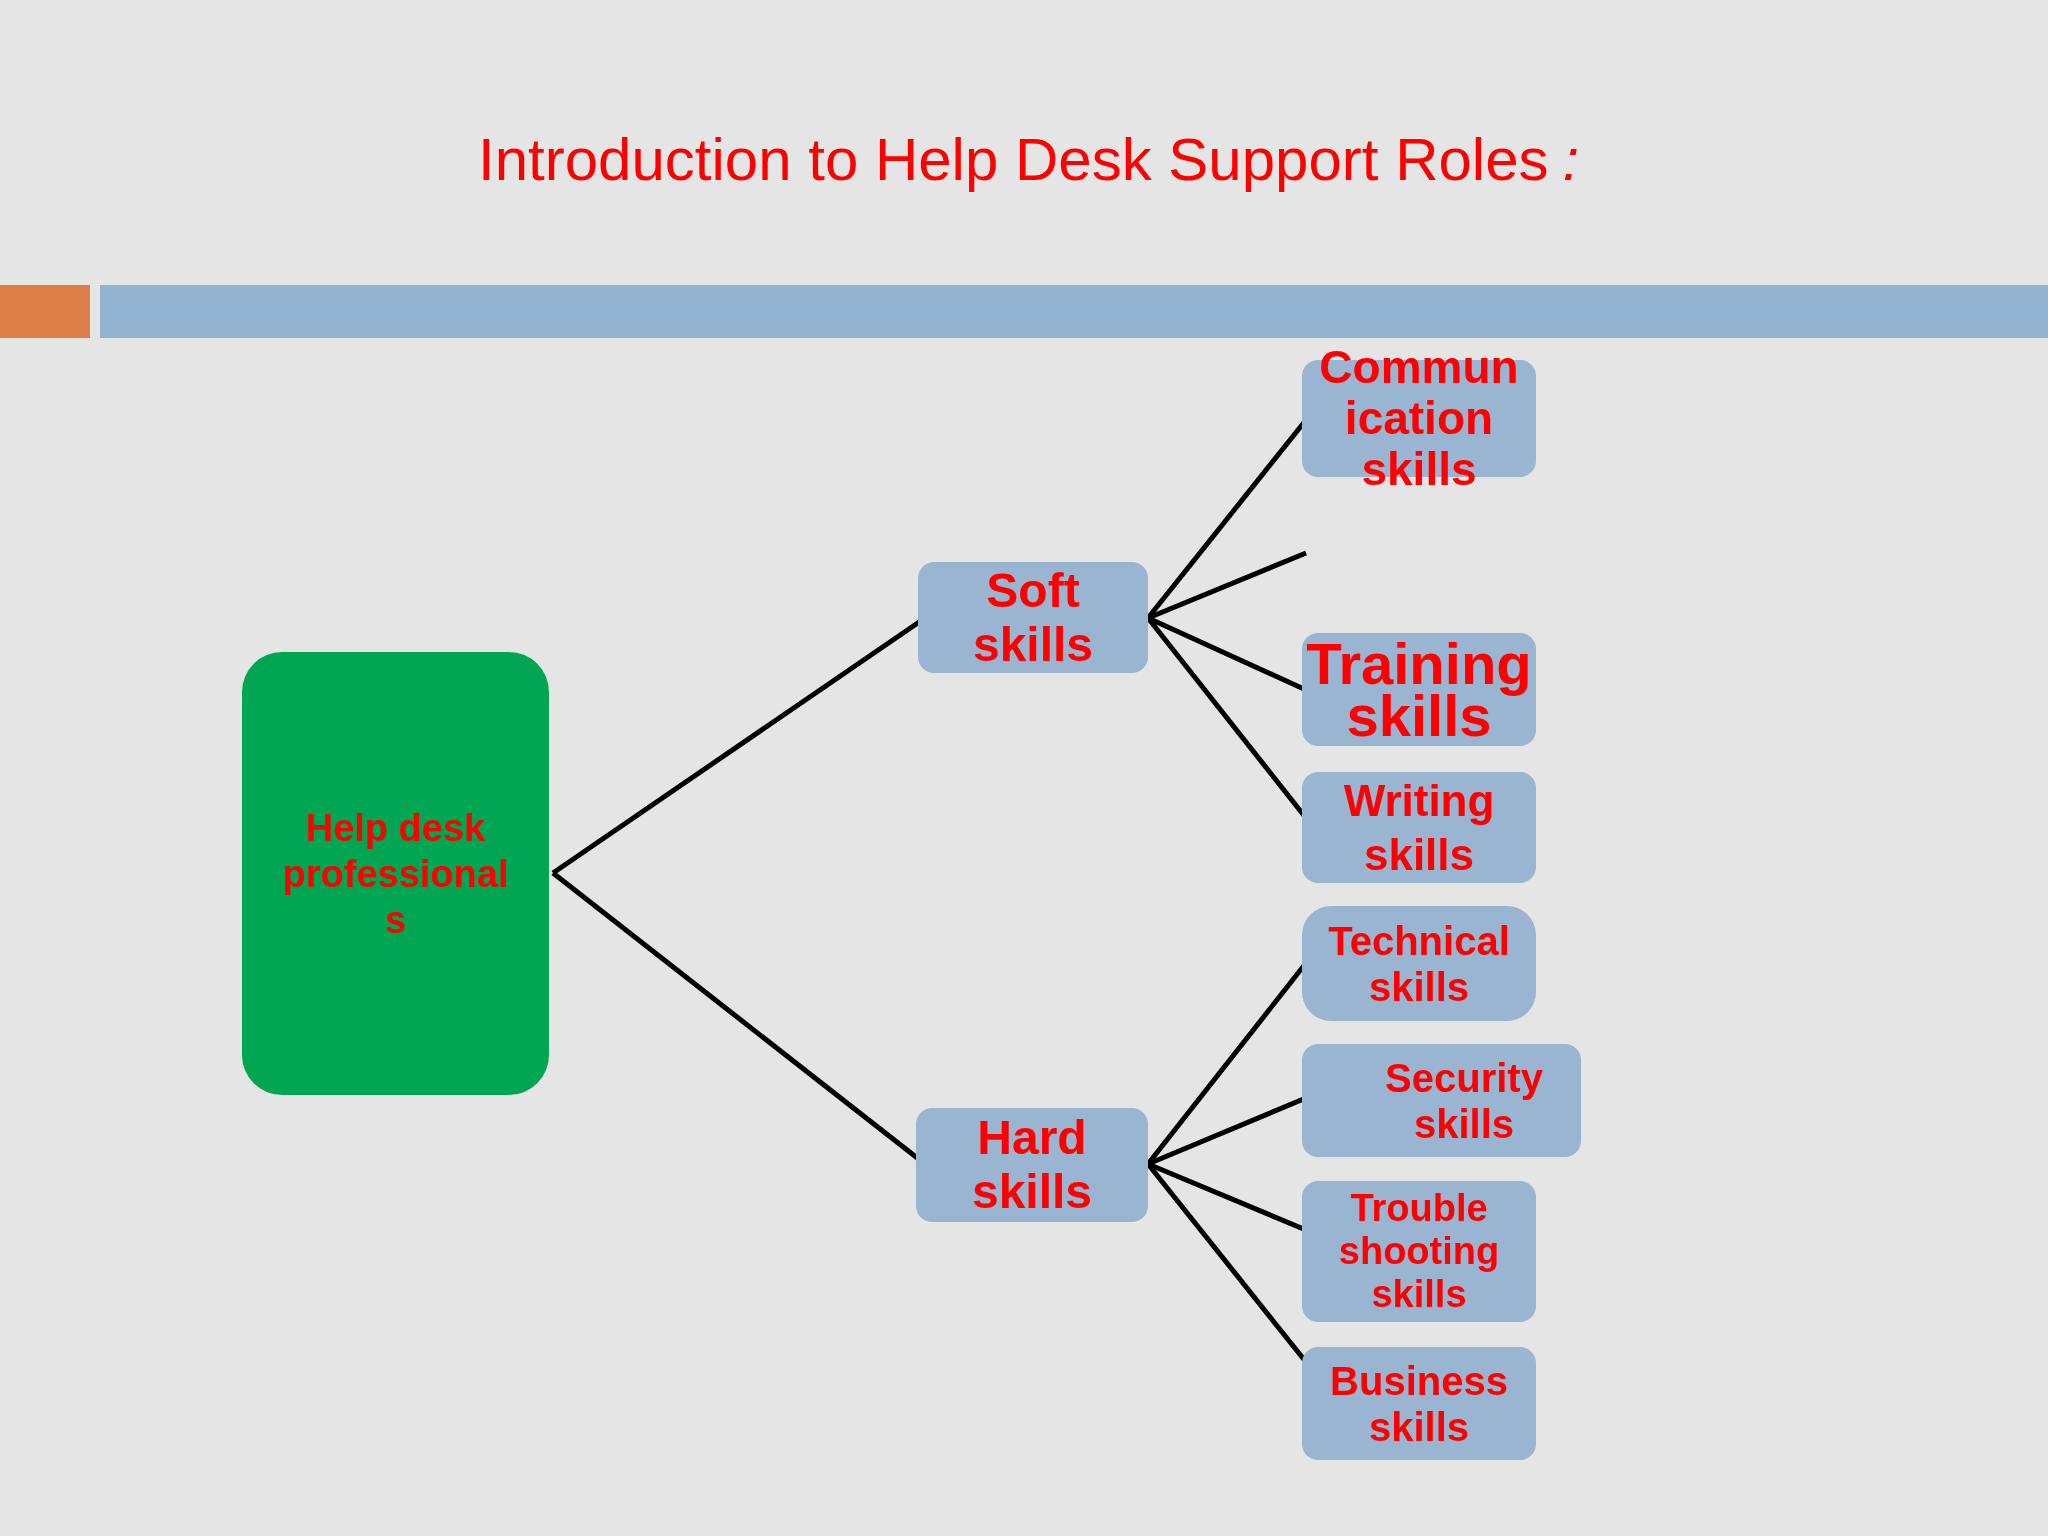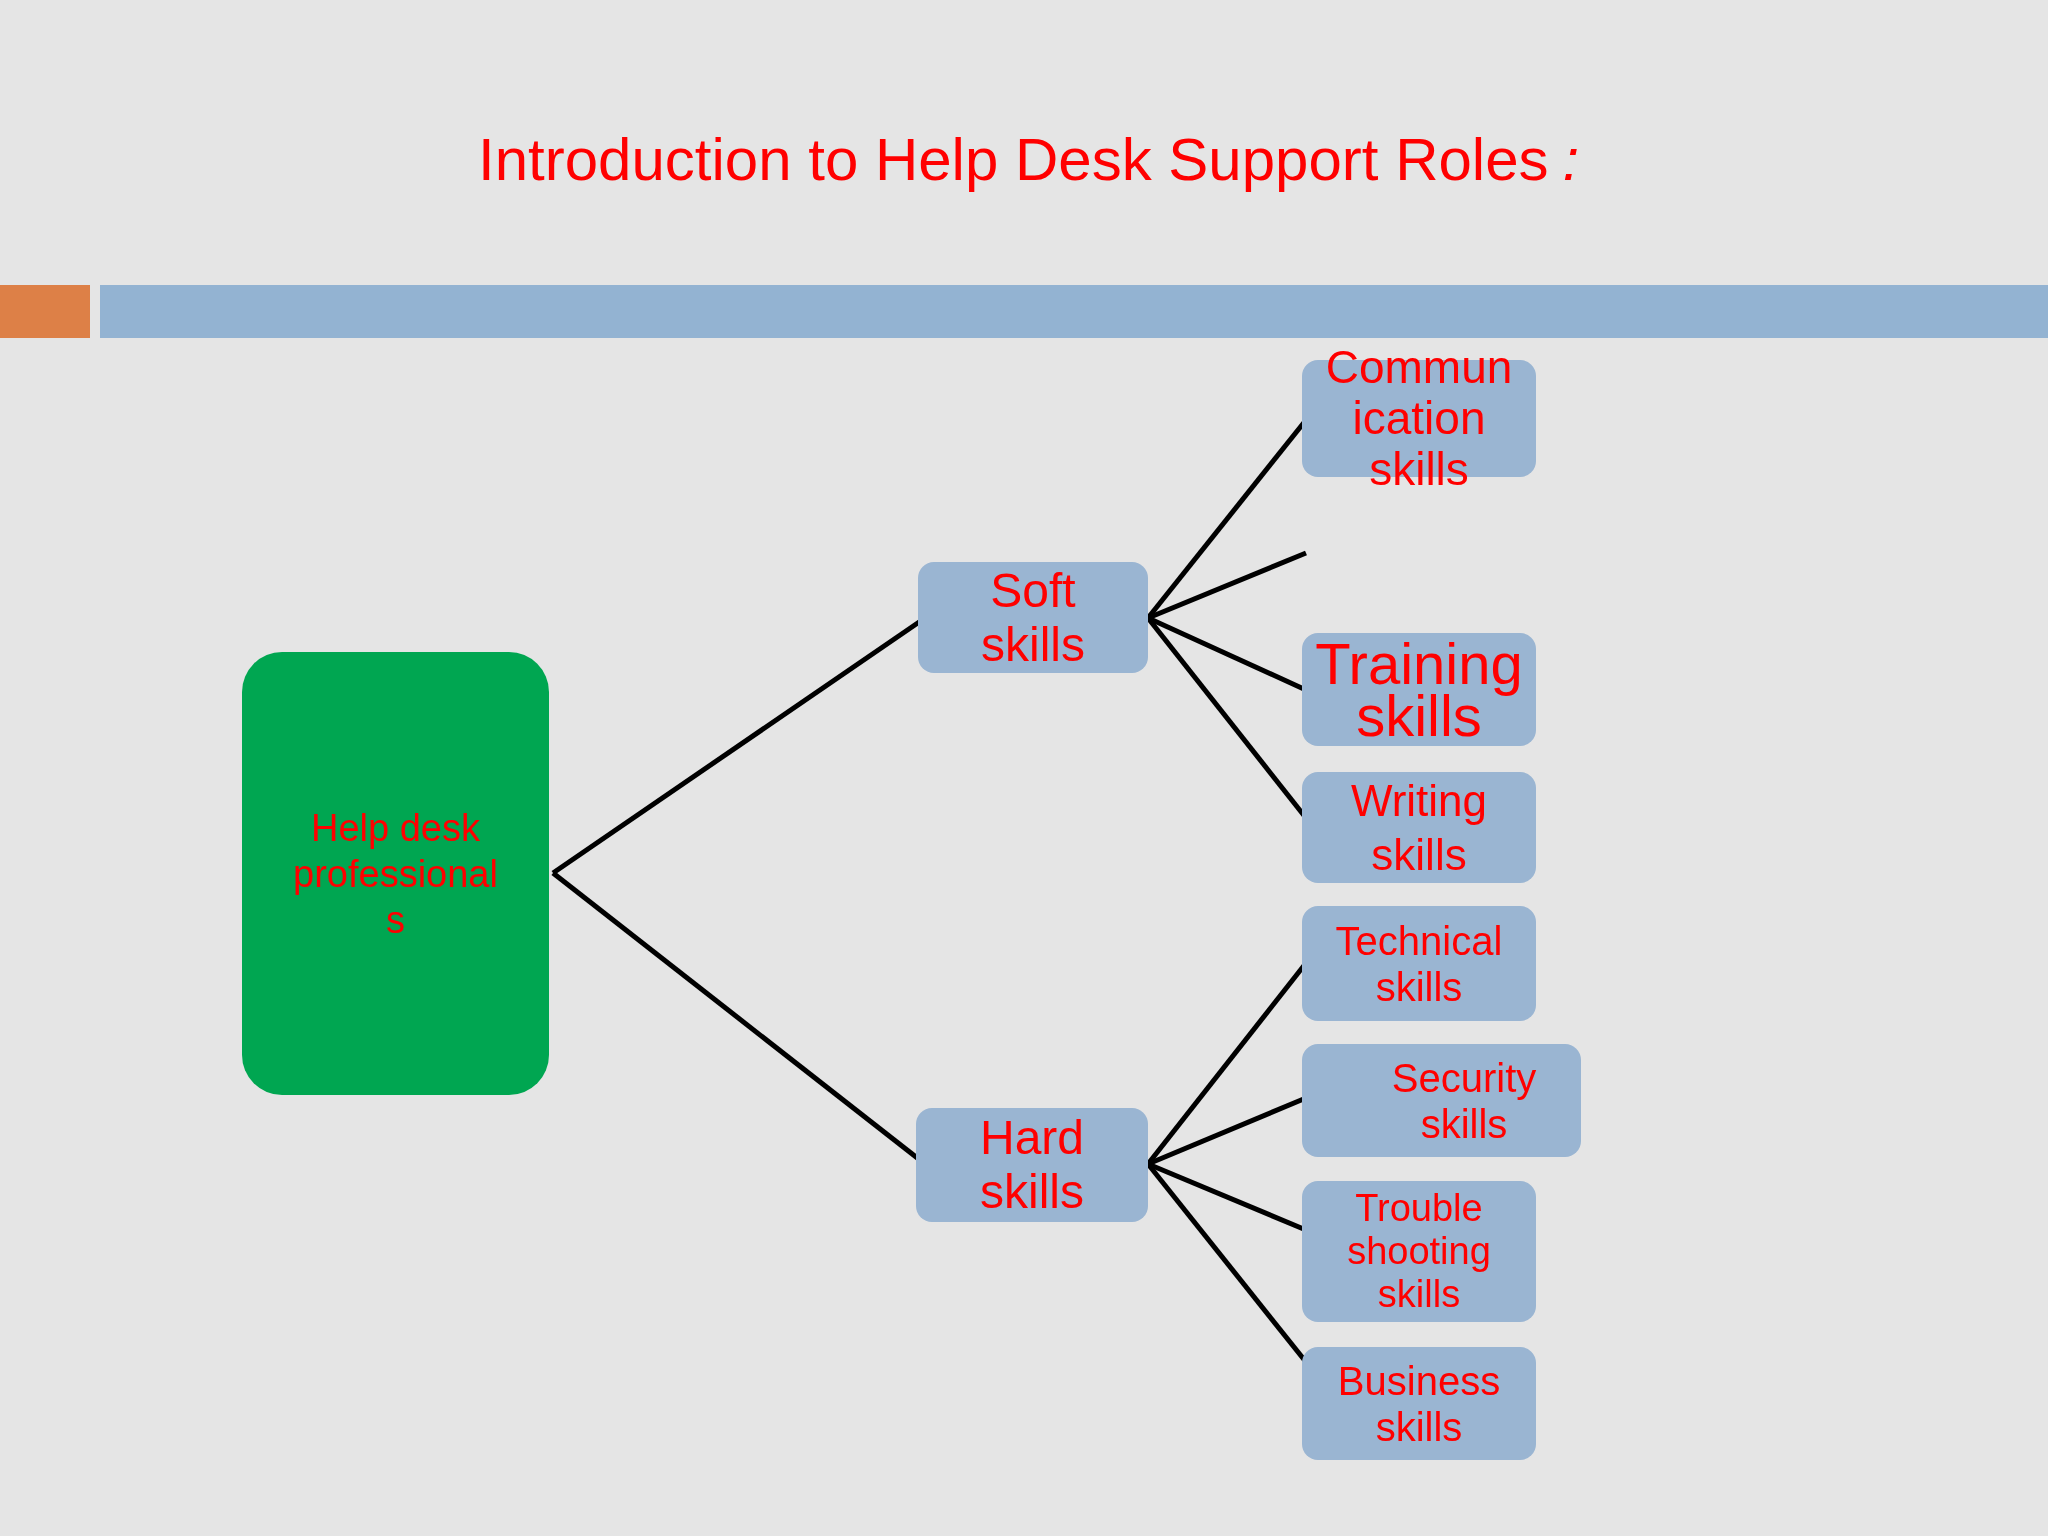--- a/index.html
+++ b/index.html
@@ -23,40 +23,40 @@
   .bar-orange{ left:0; width:90px;  background:var(--accent-orange); }
   .bar-blue  { left:100px; width:1948px; background:var(--bar-blue); }
 
   svg.connectors{ position:absolute; left:0; top:0; z-index:1; }
   .connector{ stroke:var(--line-black); stroke-width:5; fill:none; }
 
   .node{
     position:absolute; z-index:2;
     display:flex; align-items:center; justify-content:center;
     text-align:center;
-    font-weight:normal; color:var(--text-red);
+    font-weight:bold; color:var(--text-red);
     background:var(--node-blue);
     border-radius:16px;
     overflow:visible;
   }
   .node-root{
     left:242px; top:652px; width:307px; height:443px;
     background:var(--node-green); border-radius:40px;
     font-size:38px; line-height:46px;
   }
   .node-branch{ font-size:48px; line-height:54px; }
   .node-soft{ left:918px; top:562px;  width:230px; height:111px; }
   .node-hard{ left:916px; top:1108px; width:232px; height:114px; }
 
   .leaf{ left:1302px; width:234px; }
   .leaf-comm     { top:360px;  height:117px; font-size:46px; line-height:51px; }
   .leaf-personal { top:497px;  height:115px; font-size:48px; line-height:54px; }
   .leaf-training { top:633px;  height:113px; font-size:58px; line-height:52px; }
   .leaf-writing  { top:772px;  height:111px; font-size:44px; line-height:54px; }
-  .leaf-technical{ top:906px;  height:115px; font-size:40px; line-height:46px; }
+  .leaf-technical{ top:906px;  height:115px; font-size:40px; line-height:46px;border-radius:29px; }
   .leaf-security { top:1044px; height:113px; font-size:40px; line-height:46px;padding-left:45px; }
   .leaf-trouble  { top:1181px; height:141px; font-size:38px; line-height:43px; }
   .leaf-business { top:1315px; height:113px; font-size:40px; line-height:46px;margin-top:32px; }
 </style>
 </head>
 <body>
 
 <div class="slide">
 
   <div class="title">

